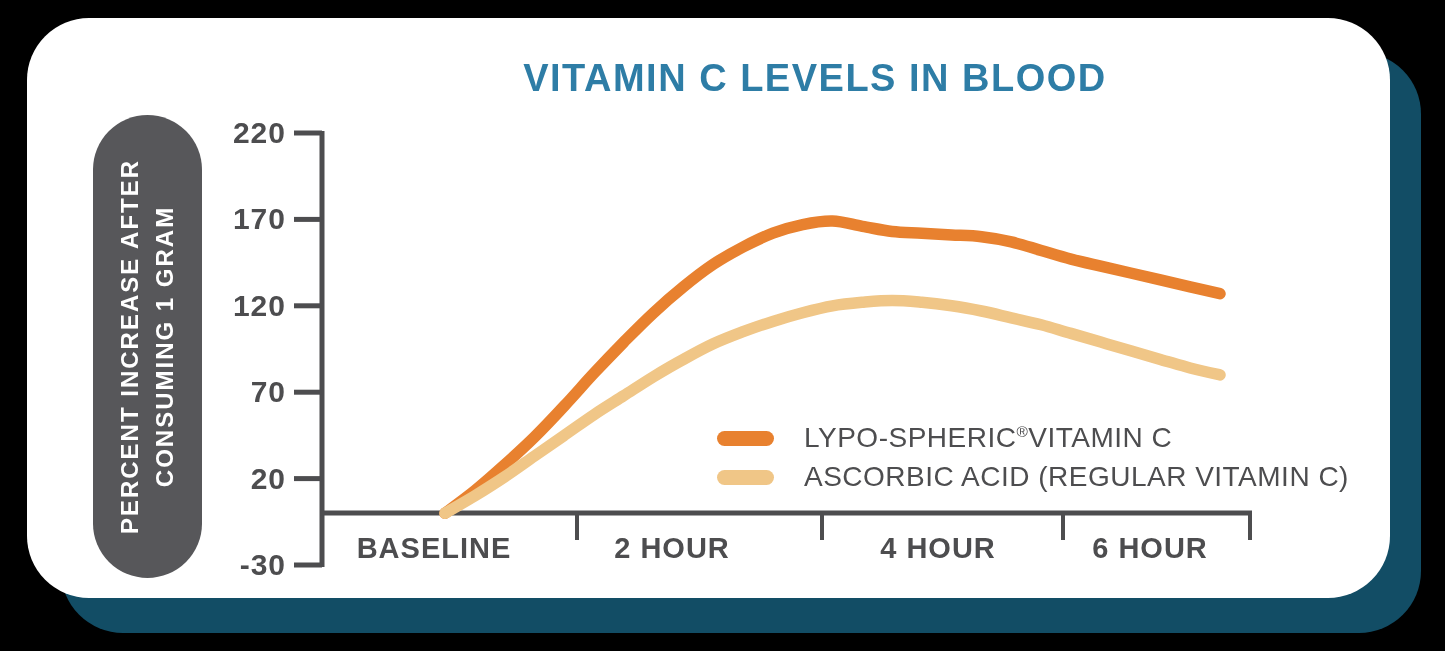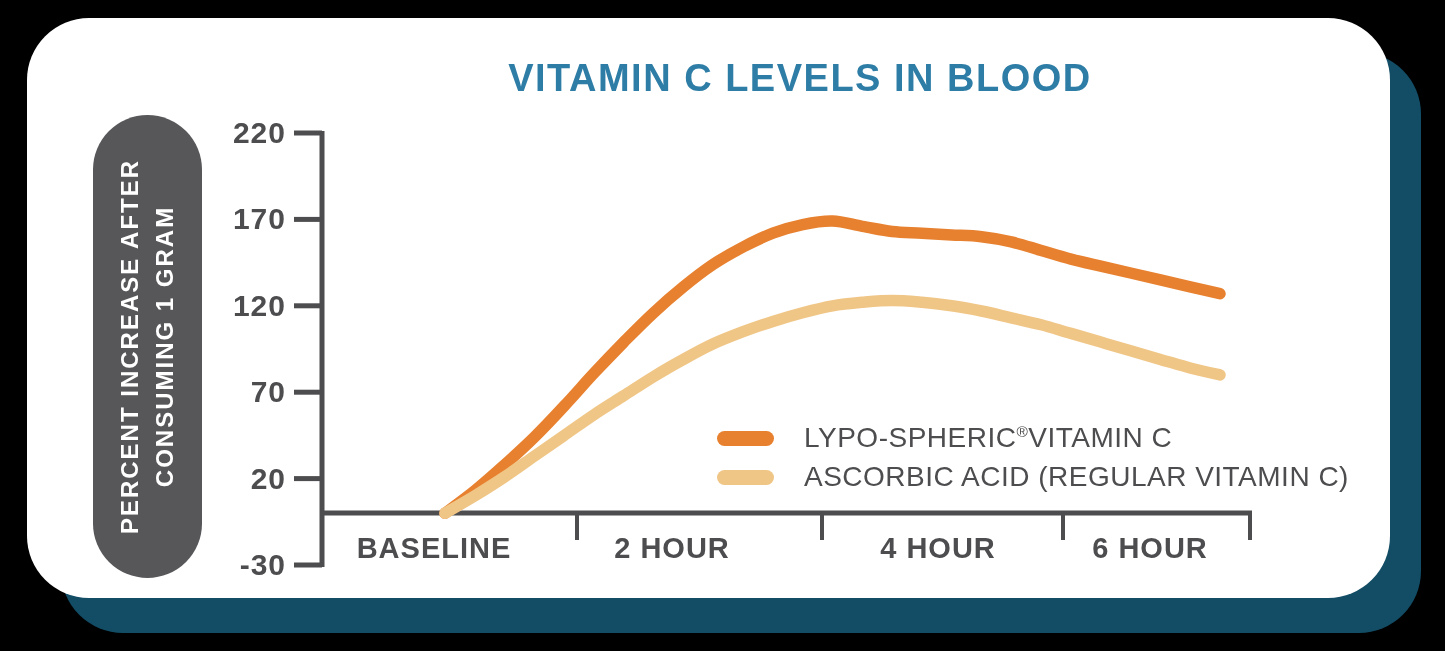--- a/index.html
+++ b/index.html
@@ -2,21 +2,21 @@
 <html><head>
 <meta charset="utf-8">
 <style>
   html,body{margin:0;padding:0;background:#000;}
   .stage{position:relative;width:1445px;height:651px;overflow:hidden;
          font-family:"Liberation Sans",sans-serif;}
   .card-shadow{position:absolute;left:61px;top:52px;width:1360px;height:581px;
                background:#124D65;border-radius:62px;}
   .chart-card{position:absolute;left:27px;top:18px;width:1363px;height:580px;
               background:#FFFFFF;border-radius:62px;}
-  .chart-title{position:absolute;left:480px;top:57px;width:640px;text-align:center;
+  .chart-title{position:absolute;left:495px;top:57px;width:640px;text-align:center;
                font-size:38px;font-weight:bold;letter-spacing:1.5px;color:#2E7DA6;}
   .pill{position:absolute;left:93px;top:115px;width:109px;height:463px;
         background:#57575A;border-radius:56px;}
   .pill-text{position:absolute;left:-177px;top:177px;width:463px;height:109px;
              transform:rotate(-90deg);display:flex;flex-direction:column;
              justify-content:center;align-items:center;color:#FFFFFF;
              font-size:24px;font-weight:bold;letter-spacing:2px;line-height:1.45;
              white-space:nowrap;}
   #chart-svg{position:absolute;left:0;top:0;width:1445px;height:651px;}
   #chart-svg text{font-family:"Liberation Sans",sans-serif;}

